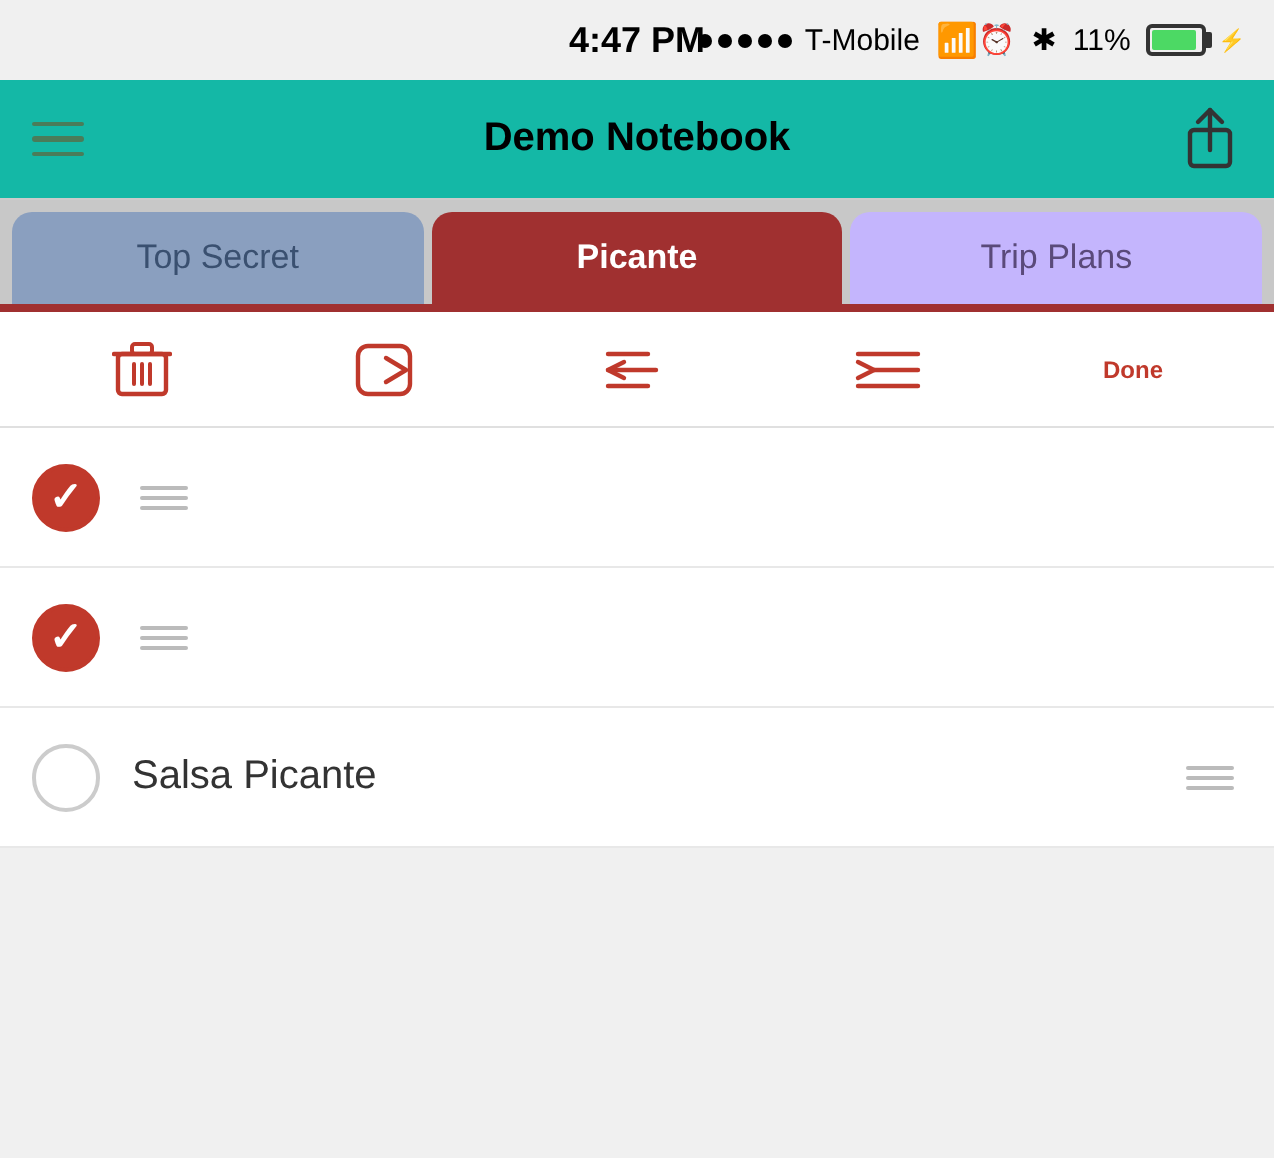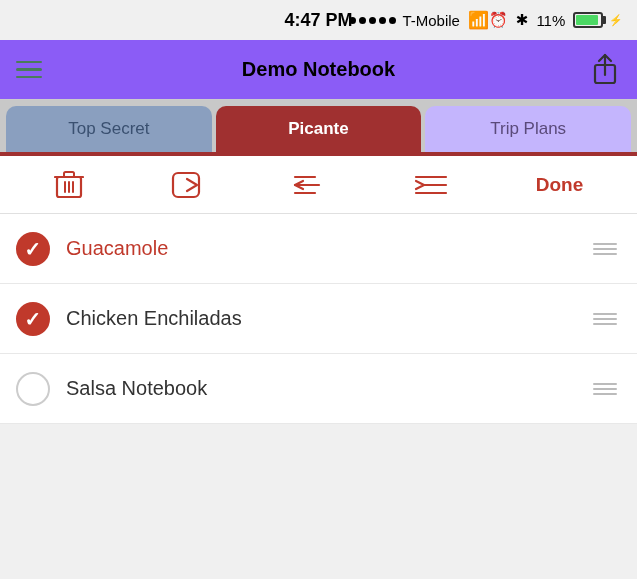--- a/index.html
+++ b/index.html
@@ -90,21 +90,21 @@
     }
     .bolt {
       font-size: 11px;
       margin-left: 2px;
     }
 
     
     .nav-bar {
       width: 100%;
       height: 60px;
-      background: #8b5cf6;
+      background: #14b8a6;
       display: flex;
       align-items: center;
       justify-content: space-between;
       padding: 0 16px;
       border-bottom: 1px solid #ccc;
     }
     .hamburger-btn {
       display: flex;
       flex-direction: column;
       gap: 5px;
@@ -191,21 +191,21 @@
       padding: 0 10px;
     }
     .toolbar-btn {
       display: flex;
       align-items: center;
       justify-content: center;
       cursor: pointer;
       padding: 8px;
     }
     .toolbar-done {
-      font-size: 19px;
+      font-size: 12px;
       font-weight: 600;
       color: #c0392b;
       cursor: pointer;
     }
 
     
     .list-container {
       width: 100%;
       background: #fff;
       flex: 1;
@@ -354,43 +354,41 @@
   </div>
   <div class="toolbar-btn toolbar-done">Done</div>
 </div>
 
 <div class="list-container">
 
   <div class="list-item">
     <div class="checkbox checked">
       <span class="checkmark">✓</span>
     </div>
-    <span class="item-text red">Guacamole</span>
     <div class="drag-handle">
       <div class="drag-line"></div>
       <div class="drag-line"></div>
       <div class="drag-line"></div>
     </div>
   </div>
 
   <div class="list-item">
     <div class="checkbox checked">
       <span class="checkmark">✓</span>
     </div>
-    <span class="item-text">Chicken Enchiladas</span>
     <div class="drag-handle">
       <div class="drag-line"></div>
       <div class="drag-line"></div>
       <div class="drag-line"></div>
     </div>
   </div>
 
   <div class="list-item">
     <div class="checkbox"></div>
-    <span class="item-text">Salsa Notebook</span>
+    <span class="item-text">Salsa Picante</span>
     <div class="drag-handle">
       <div class="drag-line"></div>
       <div class="drag-line"></div>
       <div class="drag-line"></div>
     </div>
   </div>
 
 </div>
 
 </body></html>

